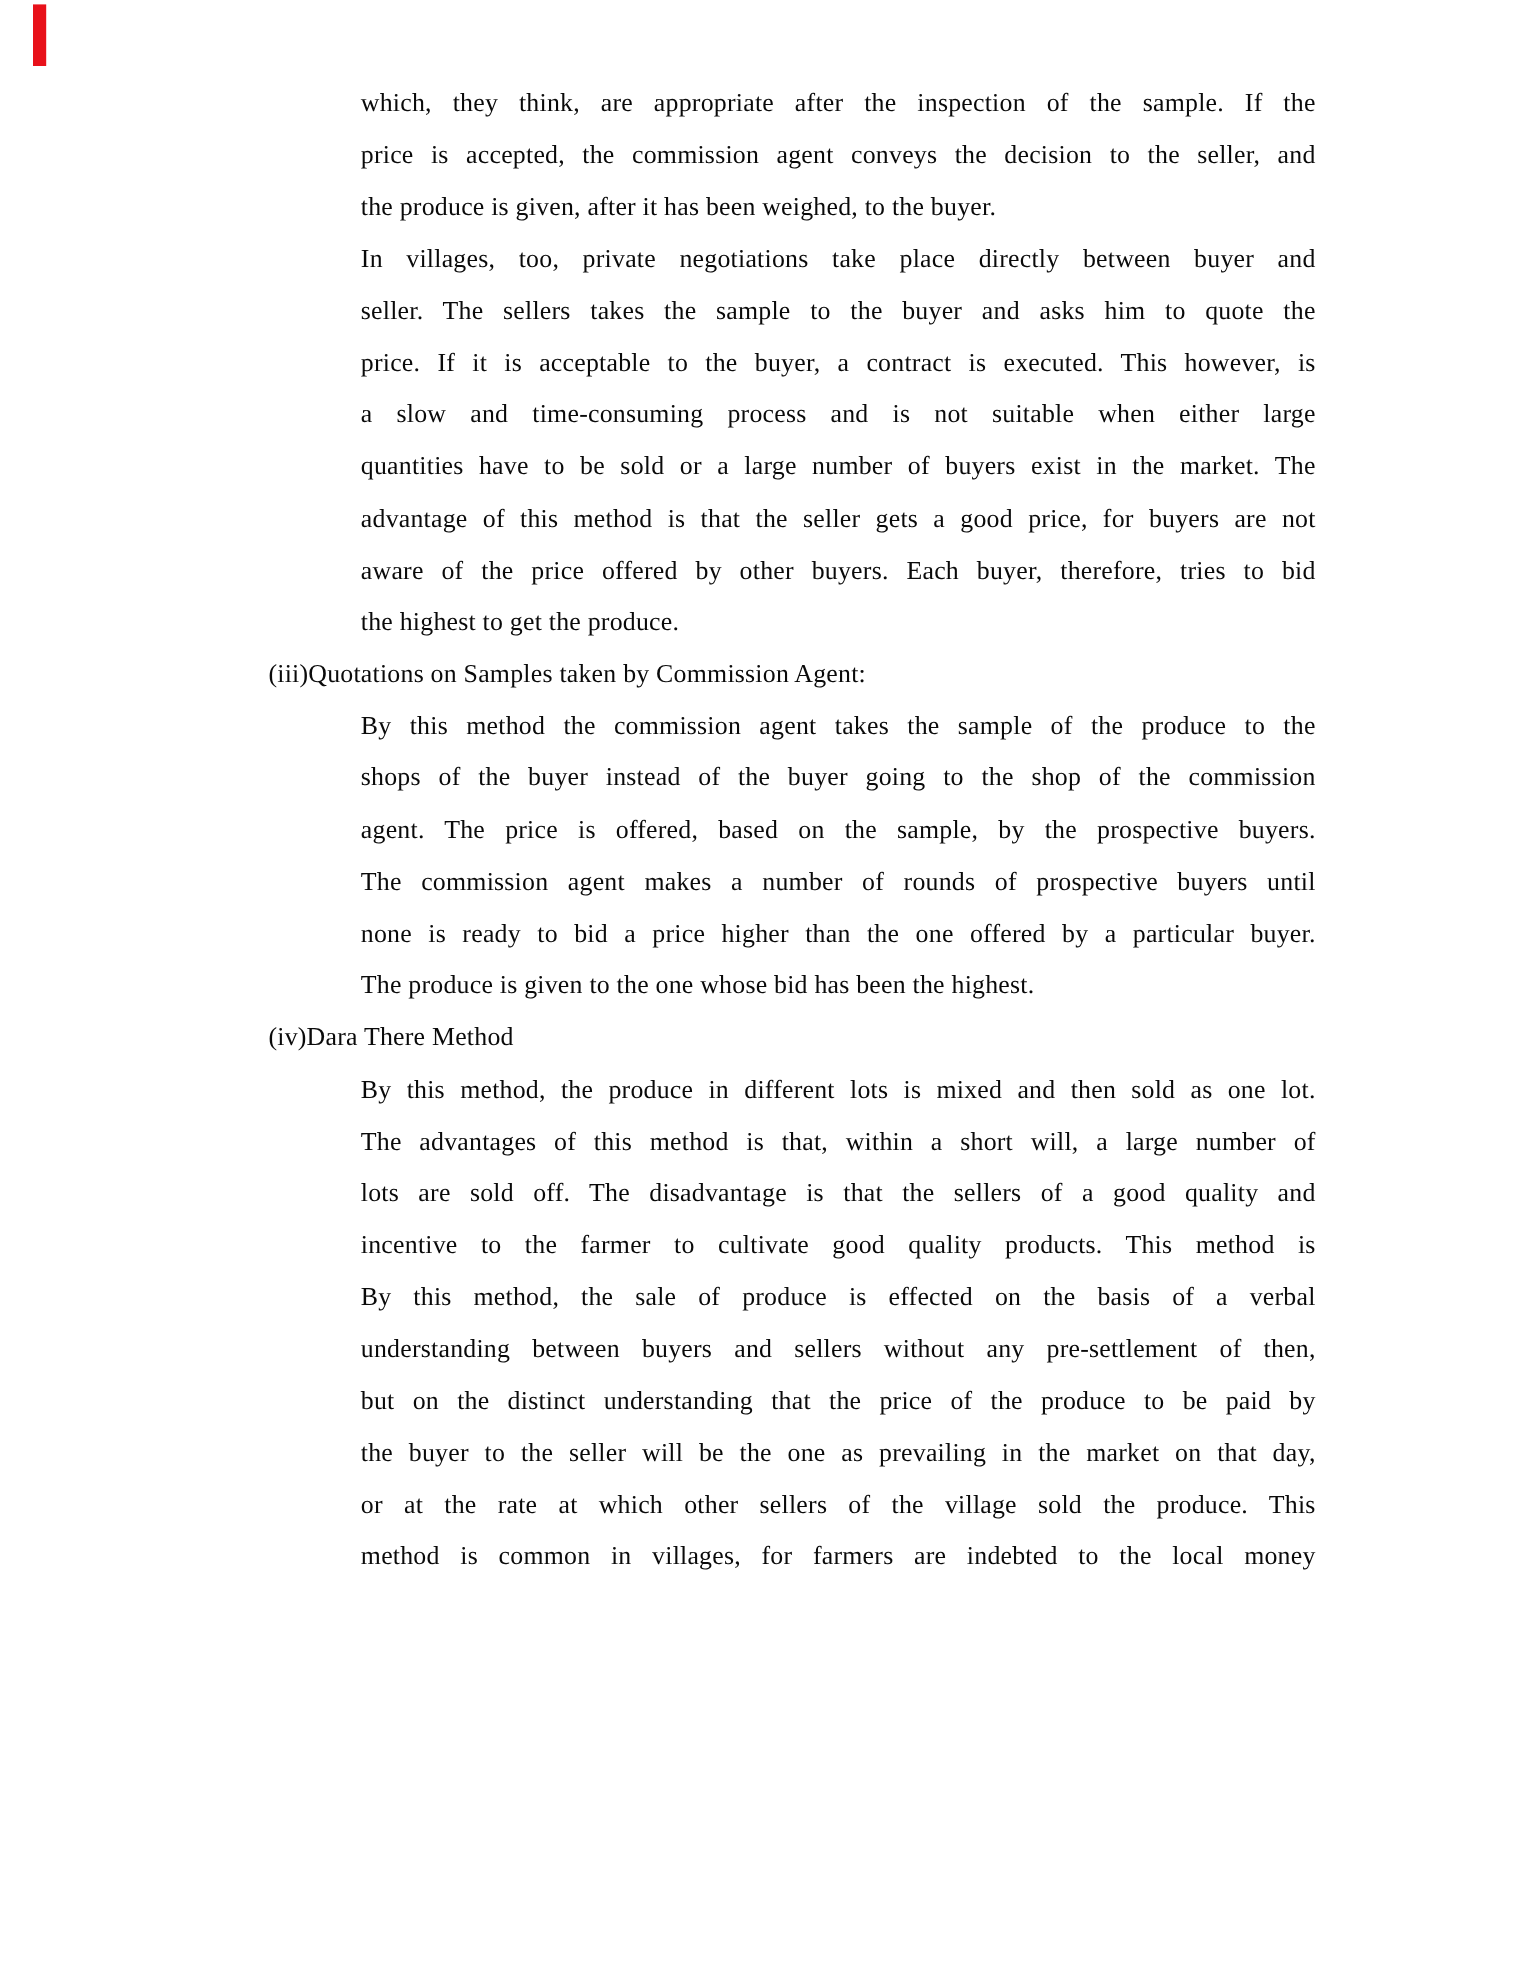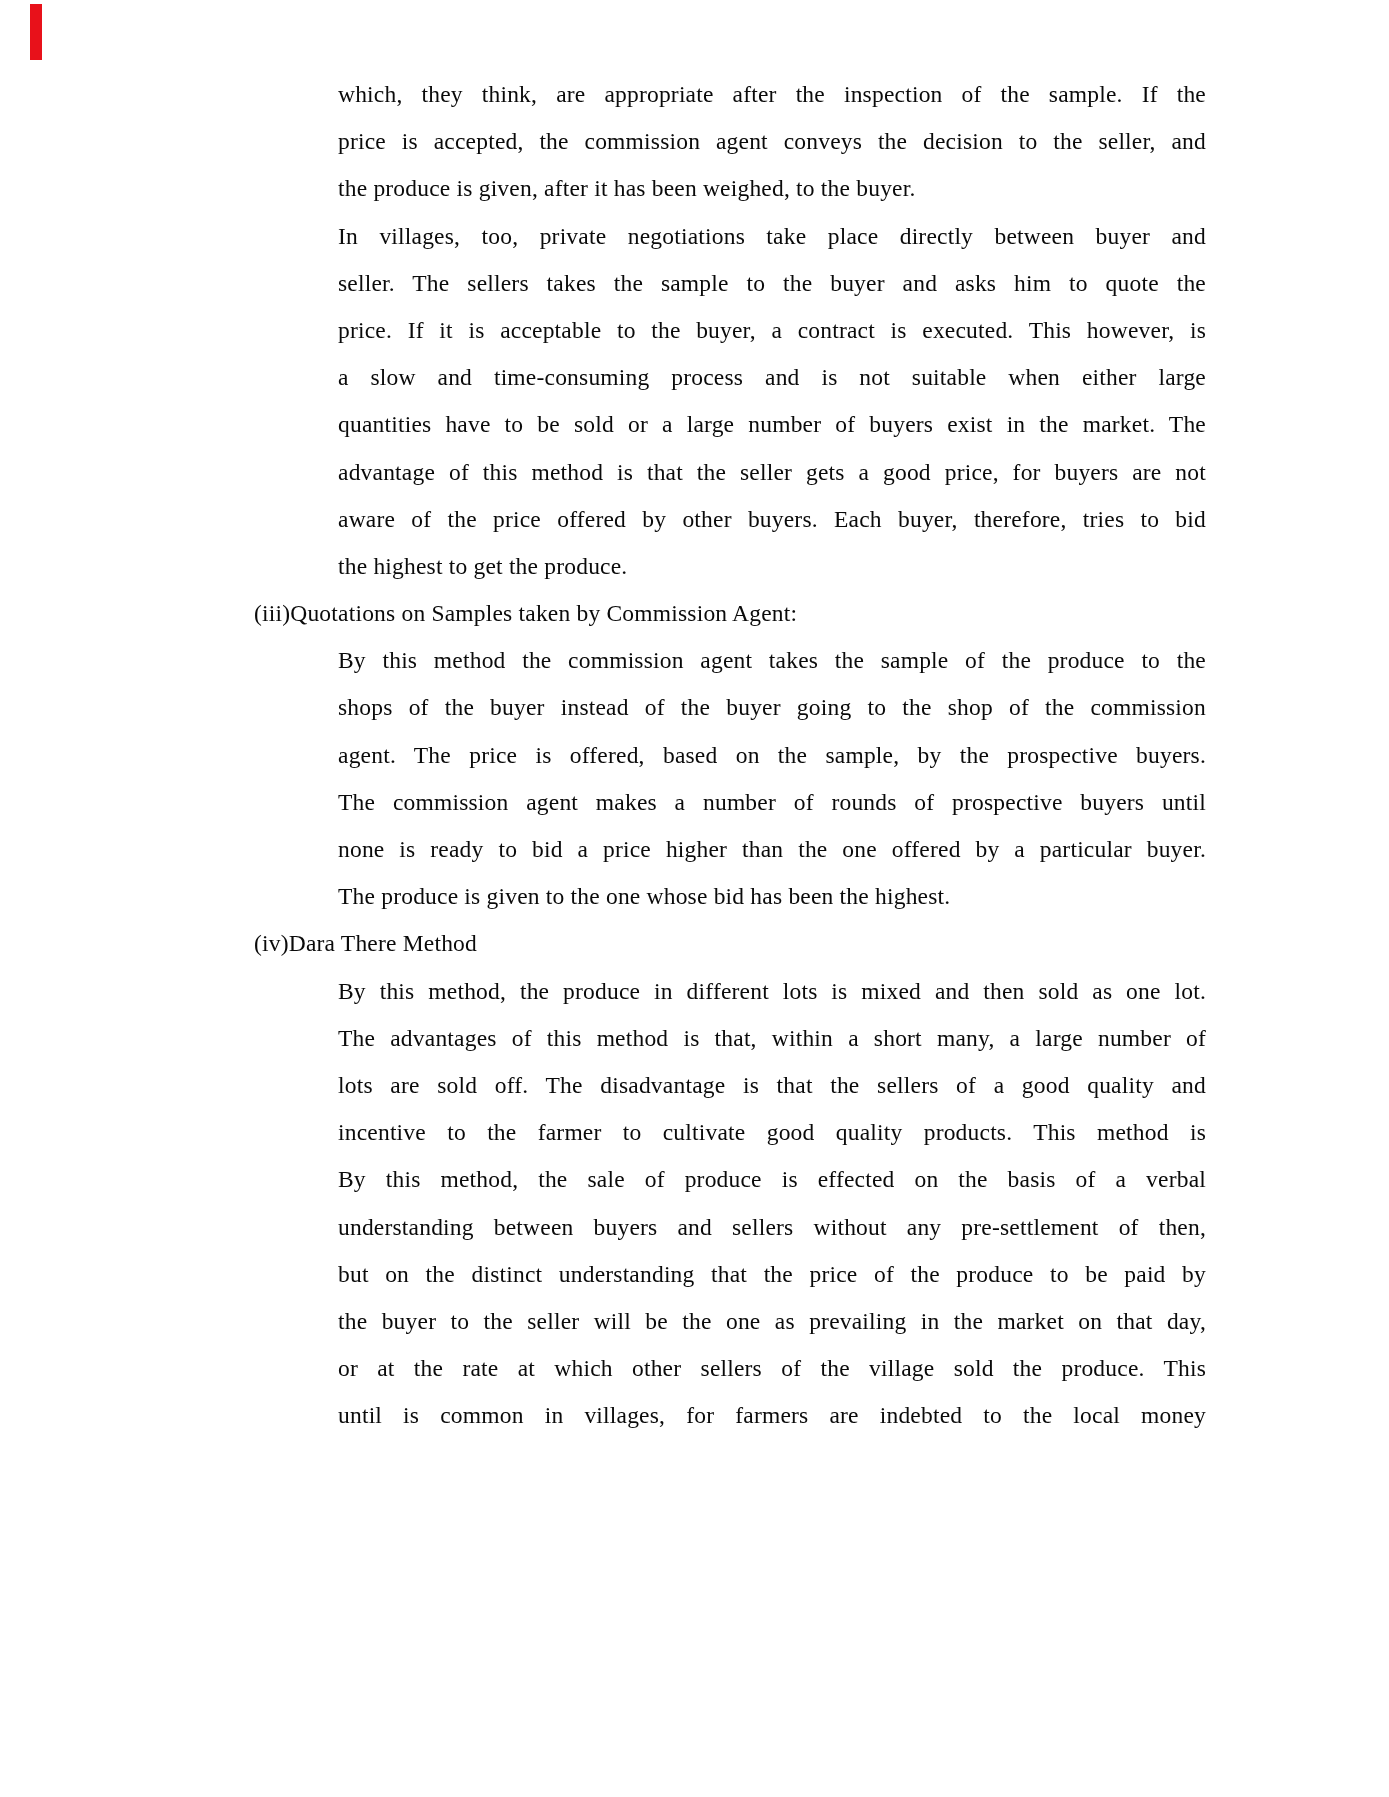--- a/index.html
+++ b/index.html
@@ -22,21 +22,21 @@
   }
   .red-mark {
     position: absolute;
     left: 30px;
     top: 4px;
     width: 12px;
     height: 56px;
   }
   .content {
     position: absolute;
-    left: 254px;
+    left: 244px;
     top: 71px;
     width: 952px;
   }
   .line {
     font-size: 23.5px;
     line-height: 47.2px;
     height: 47.2px;
     letter-spacing: 0.2px;
   }
   .para {
@@ -70,23 +70,23 @@
       <div class="line para">the highest to get the produce.</div>
       <div class="line heading">(iii)Quotations on Samples taken by Commission Agent:</div>
       <div class="line para just">By this method the commission agent takes the sample of the produce to the</div>
       <div class="line para just">shops of the buyer instead of the buyer going to the shop of the commission</div>
       <div class="line para just">agent.  The price is offered, based on the sample, by the prospective buyers.</div>
       <div class="line para just">The commission agent makes a number of rounds of prospective buyers until</div>
       <div class="line para just">none is ready to bid a price higher than the one offered by a particular buyer.</div>
       <div class="line para">The produce is given to the one whose bid has been the highest.</div>
       <div class="line heading">(iv)Dara There Method</div>
       <div class="line para just">By this method, the produce in different lots is mixed and then sold as one lot.</div>
-      <div class="line para just">The advantages of this method is that, within a short many, a large number of</div>
+      <div class="line para just">The advantages of this method is that, within a short will, a large number of</div>
       <div class="line para just">lots are sold off.  The disadvantage is that the sellers of a good quality and</div>
       <div class="line para just">incentive to the farmer to cultivate good quality products.  This method is</div>
       <div class="line para just">By this method, the sale of produce is effected on the basis of a verbal</div>
       <div class="line para just">understanding between buyers and sellers without any pre-settlement of then,</div>
       <div class="line para just">but on the distinct understanding that the price of the produce to be paid by</div>
       <div class="line para just">the buyer to the seller will be the one as prevailing in the market on that day,</div>
       <div class="line para just">or at the rate at which other sellers of the village sold the produce.  This</div>
-      <div class="line para just">until is common in villages, for farmers are indebted to the local money</div>
+      <div class="line para just">method is common in villages, for farmers are indebted to the local money</div>
     </div>
 </div>
 
 </body></html>

